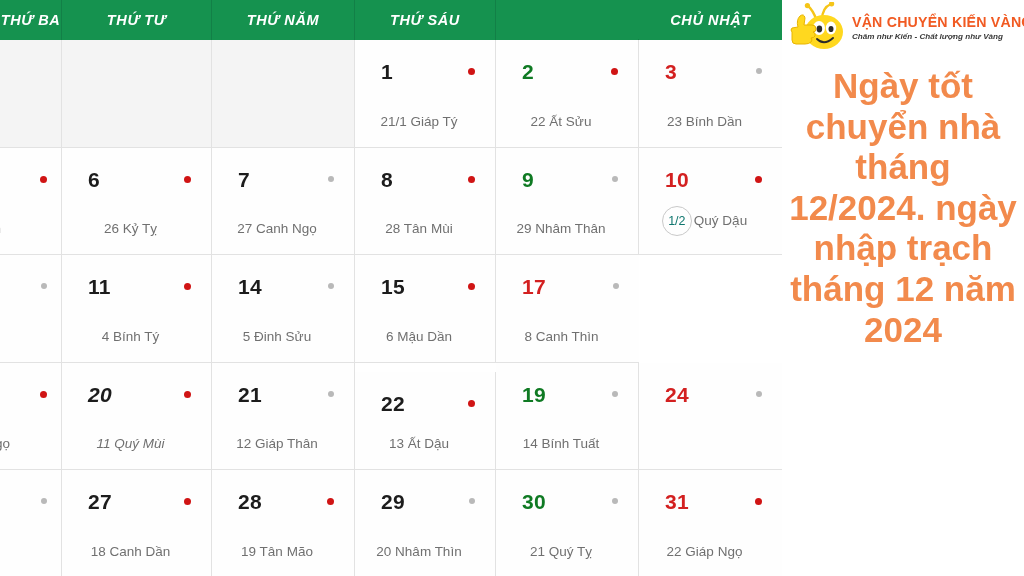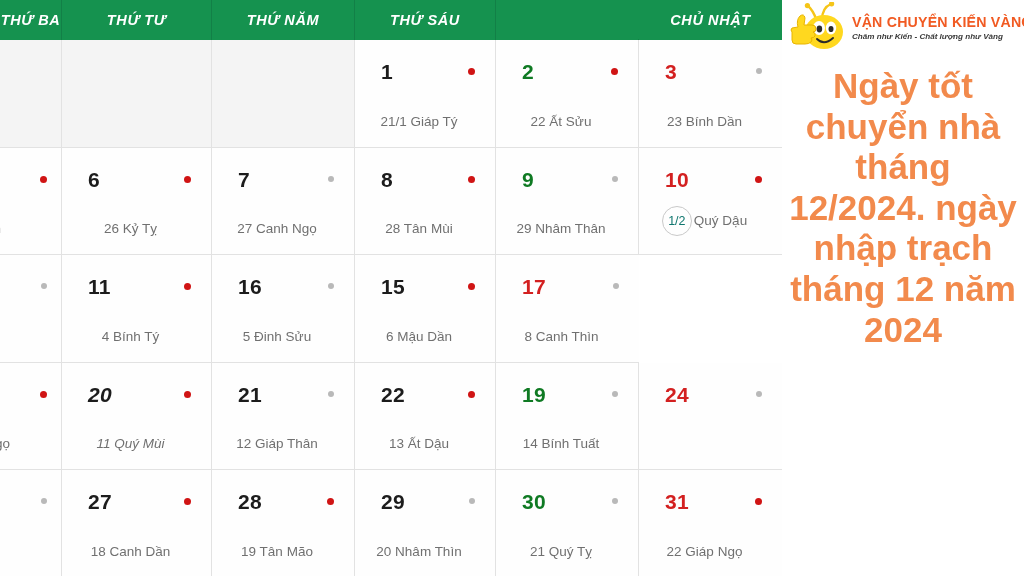--- a/index.html
+++ b/index.html
@@ -215,21 +215,21 @@
           <div class="cell clipped" style="width: 62px;">
             <span class="dot gray"></span>
             <div class="lunar">ợi</div>
           </div>
           <div class="cell" style="width: 150px;">
             <div class="daynum">11</div>
             <span class="dot red"></span>
             <div class="lunar">4 Bính Tý</div>
           </div>
           <div class="cell" style="width: 143px;">
-            <div class="daynum">16</div>
+            <div class="daynum">14</div>
             <span class="dot gray"></span>
             <div class="lunar">5 Đinh Sửu</div>
           </div>
           <div class="cell" style="width: 141px;">
             <div class="daynum">15</div>
             <span class="dot red"></span>
             <div class="lunar">6 Mậu Dần</div>
           </div>
           <div class="cell col-sun" style="width: 143px;">
             <div class="daynum">17</div>
@@ -245,21 +245,21 @@
           <div class="cell" style="width: 150px; font-style: italic;">
             <div class="daynum">20</div>
             <span class="dot red"></span>
             <div class="lunar">11 Quý Mùi</div>
           </div>
           <div class="cell" style="width: 143px;">
             <div class="daynum">21</div>
             <span class="dot gray"></span>
             <div class="lunar">12 Giáp Thân</div>
           </div>
-          <div class="cell" style="width: 141px;">
+          <div class="cell" style="width: 141px; margin-top: 9px;">
             <div class="daynum">22</div>
             <span class="dot red"></span>
             <div class="lunar">13 Ất Dậu</div>
           </div>
           <div class="cell col-sat" style="width: 143px;">
             <div class="daynum">19</div>
             <span class="dot gray"></span>
             <div class="lunar">14 Bính Tuất</div>
           </div>
           <div class="cell col-sun" style="width: 143px;">

